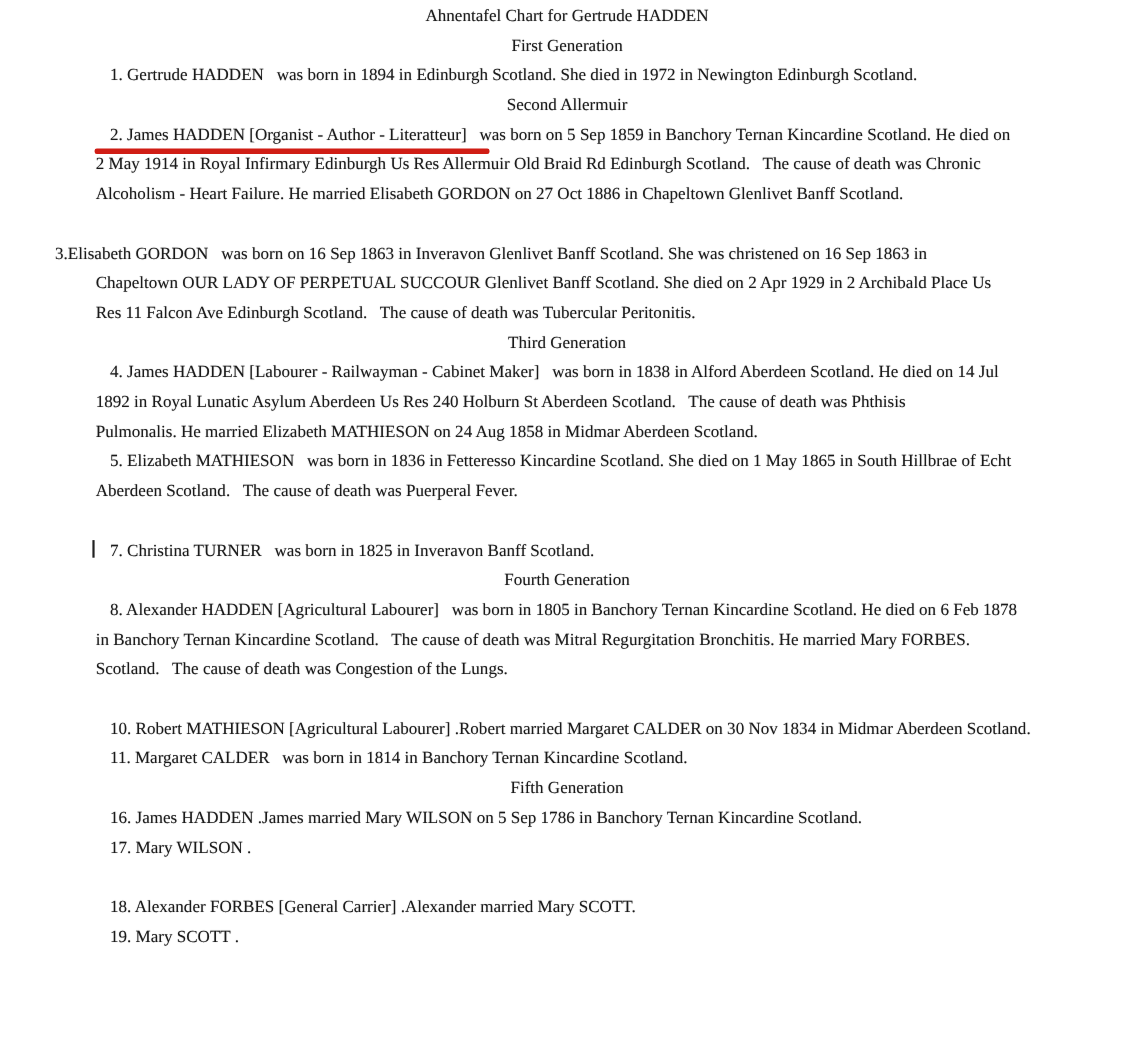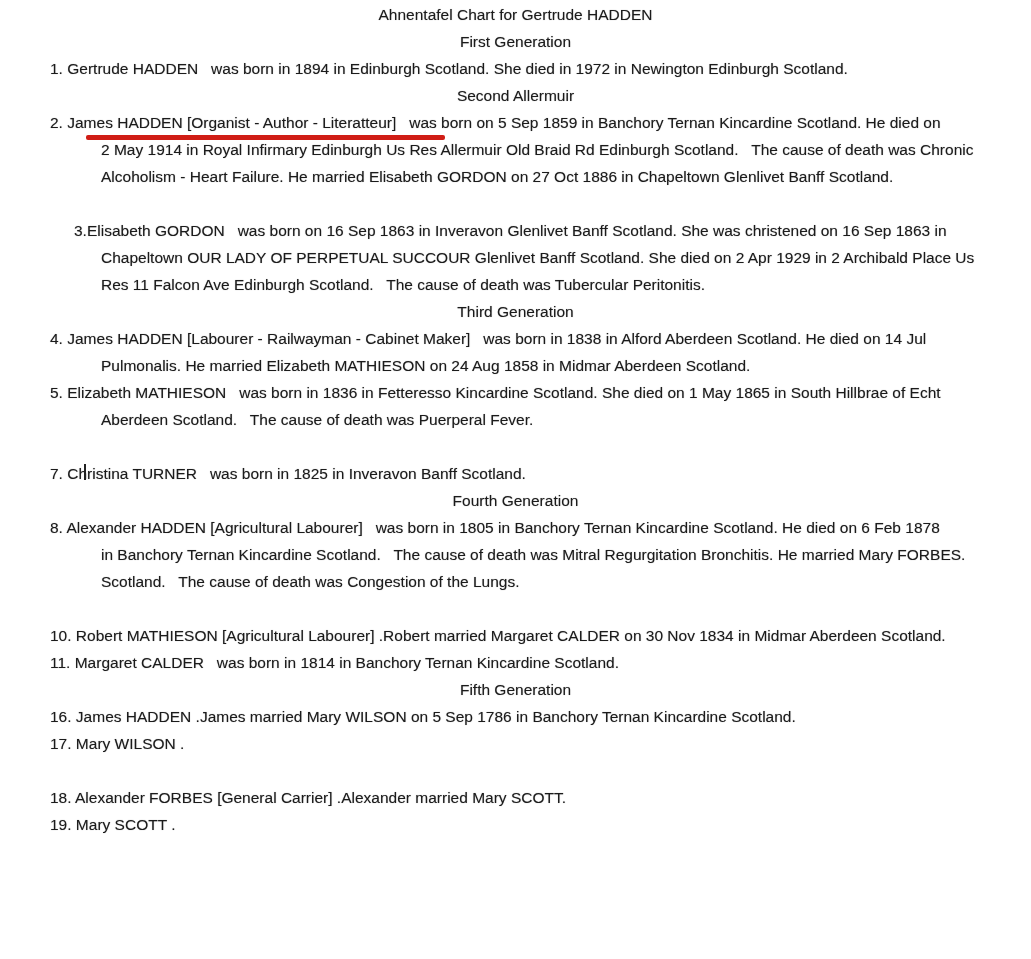--- a/index.html
+++ b/index.html
@@ -13,40 +13,39 @@
     overflow: hidden;
     font-family: "Liberation Sans", "DejaVu Sans", sans-serif;
     font-size: 15.5px;
     color: #1b1b1b;
     text-shadow: 0 0 1px rgba(10,10,10,0.38);
   }
   .doc {
     position: relative;
     width: 1031px;
     padding-top: 1px;
+    font-family: Liberation Serif, serif;
   }
   .line {
     height: 27px;
     line-height: 27px;
     white-space: pre;
     position: relative;
   }
   .heading {
     text-align: center;
   }
   .entry-first {
-    padding-left: 50px;
+    padding-left: 100px;
   }
   .entry-first.outdent {
     padding-left: 50px;
-    margin-left: 24px;
   }
   .entry-cont {
     padding-left: 87px;
-    margin-left: 14px;
   }
   .spacer {
     height: 27px;
   }
   .red-underline {
     position: absolute;
     left: 86px;
     top: 26px;
     width: 359px;
     height: 5px;
@@ -80,20 +79,21 @@
       </div>
       <div class="line spacer"></div>
       <div class="entry">
         <div class="line entry-first outdent">3.Elisabeth GORDON   was born on 16 Sep 1863 in Inveravon Glenlivet Banff Scotland. She was christened on 16 Sep 1863 in</div>
         <div class="line entry-cont">Chapeltown OUR LADY OF PERPETUAL SUCCOUR Glenlivet Banff Scotland. She died on 2 Apr 1929 in 2 Archibald Place Us</div>
         <div class="line entry-cont">Res 11 Falcon Ave Edinburgh Scotland.   The cause of death was Tubercular Peritonitis.</div>
       </div>
       <div class="line heading">Third Generation</div>
       <div class="entry">
         <div class="line entry-first">4. James HADDEN [Labourer - Railwayman - Cabinet Maker]   was born in 1838 in Alford Aberdeen Scotland. He died on 14 Jul</div>
+        <div class="line entry-cont">1892 in Royal Lunatic Asylum Aberdeen Us Res 240 Holburn St Aberdeen Scotland.   The cause of death was Phthisis</div>
         <div class="line entry-cont">Pulmonalis. He married Elizabeth MATHIESON on 24 Aug 1858 in Midmar Aberdeen Scotland.</div>
       </div>
       <div class="entry">
         <div class="line entry-first">5. Elizabeth MATHIESON   was born in 1836 in Fetteresso Kincardine Scotland. She died on 1 May 1865 in South Hillbrae of Echt</div>
         <div class="line entry-cont">Aberdeen Scotland.   The cause of death was Puerperal Fever.</div>
       </div>
       <div class="line spacer"></div>
       <div class="entry">
         <div class="line entry-first">7. Christina TURNER   was born in 1825 in Inveravon Banff Scotland.<span class="text-cursor"></span></div>
       </div>

